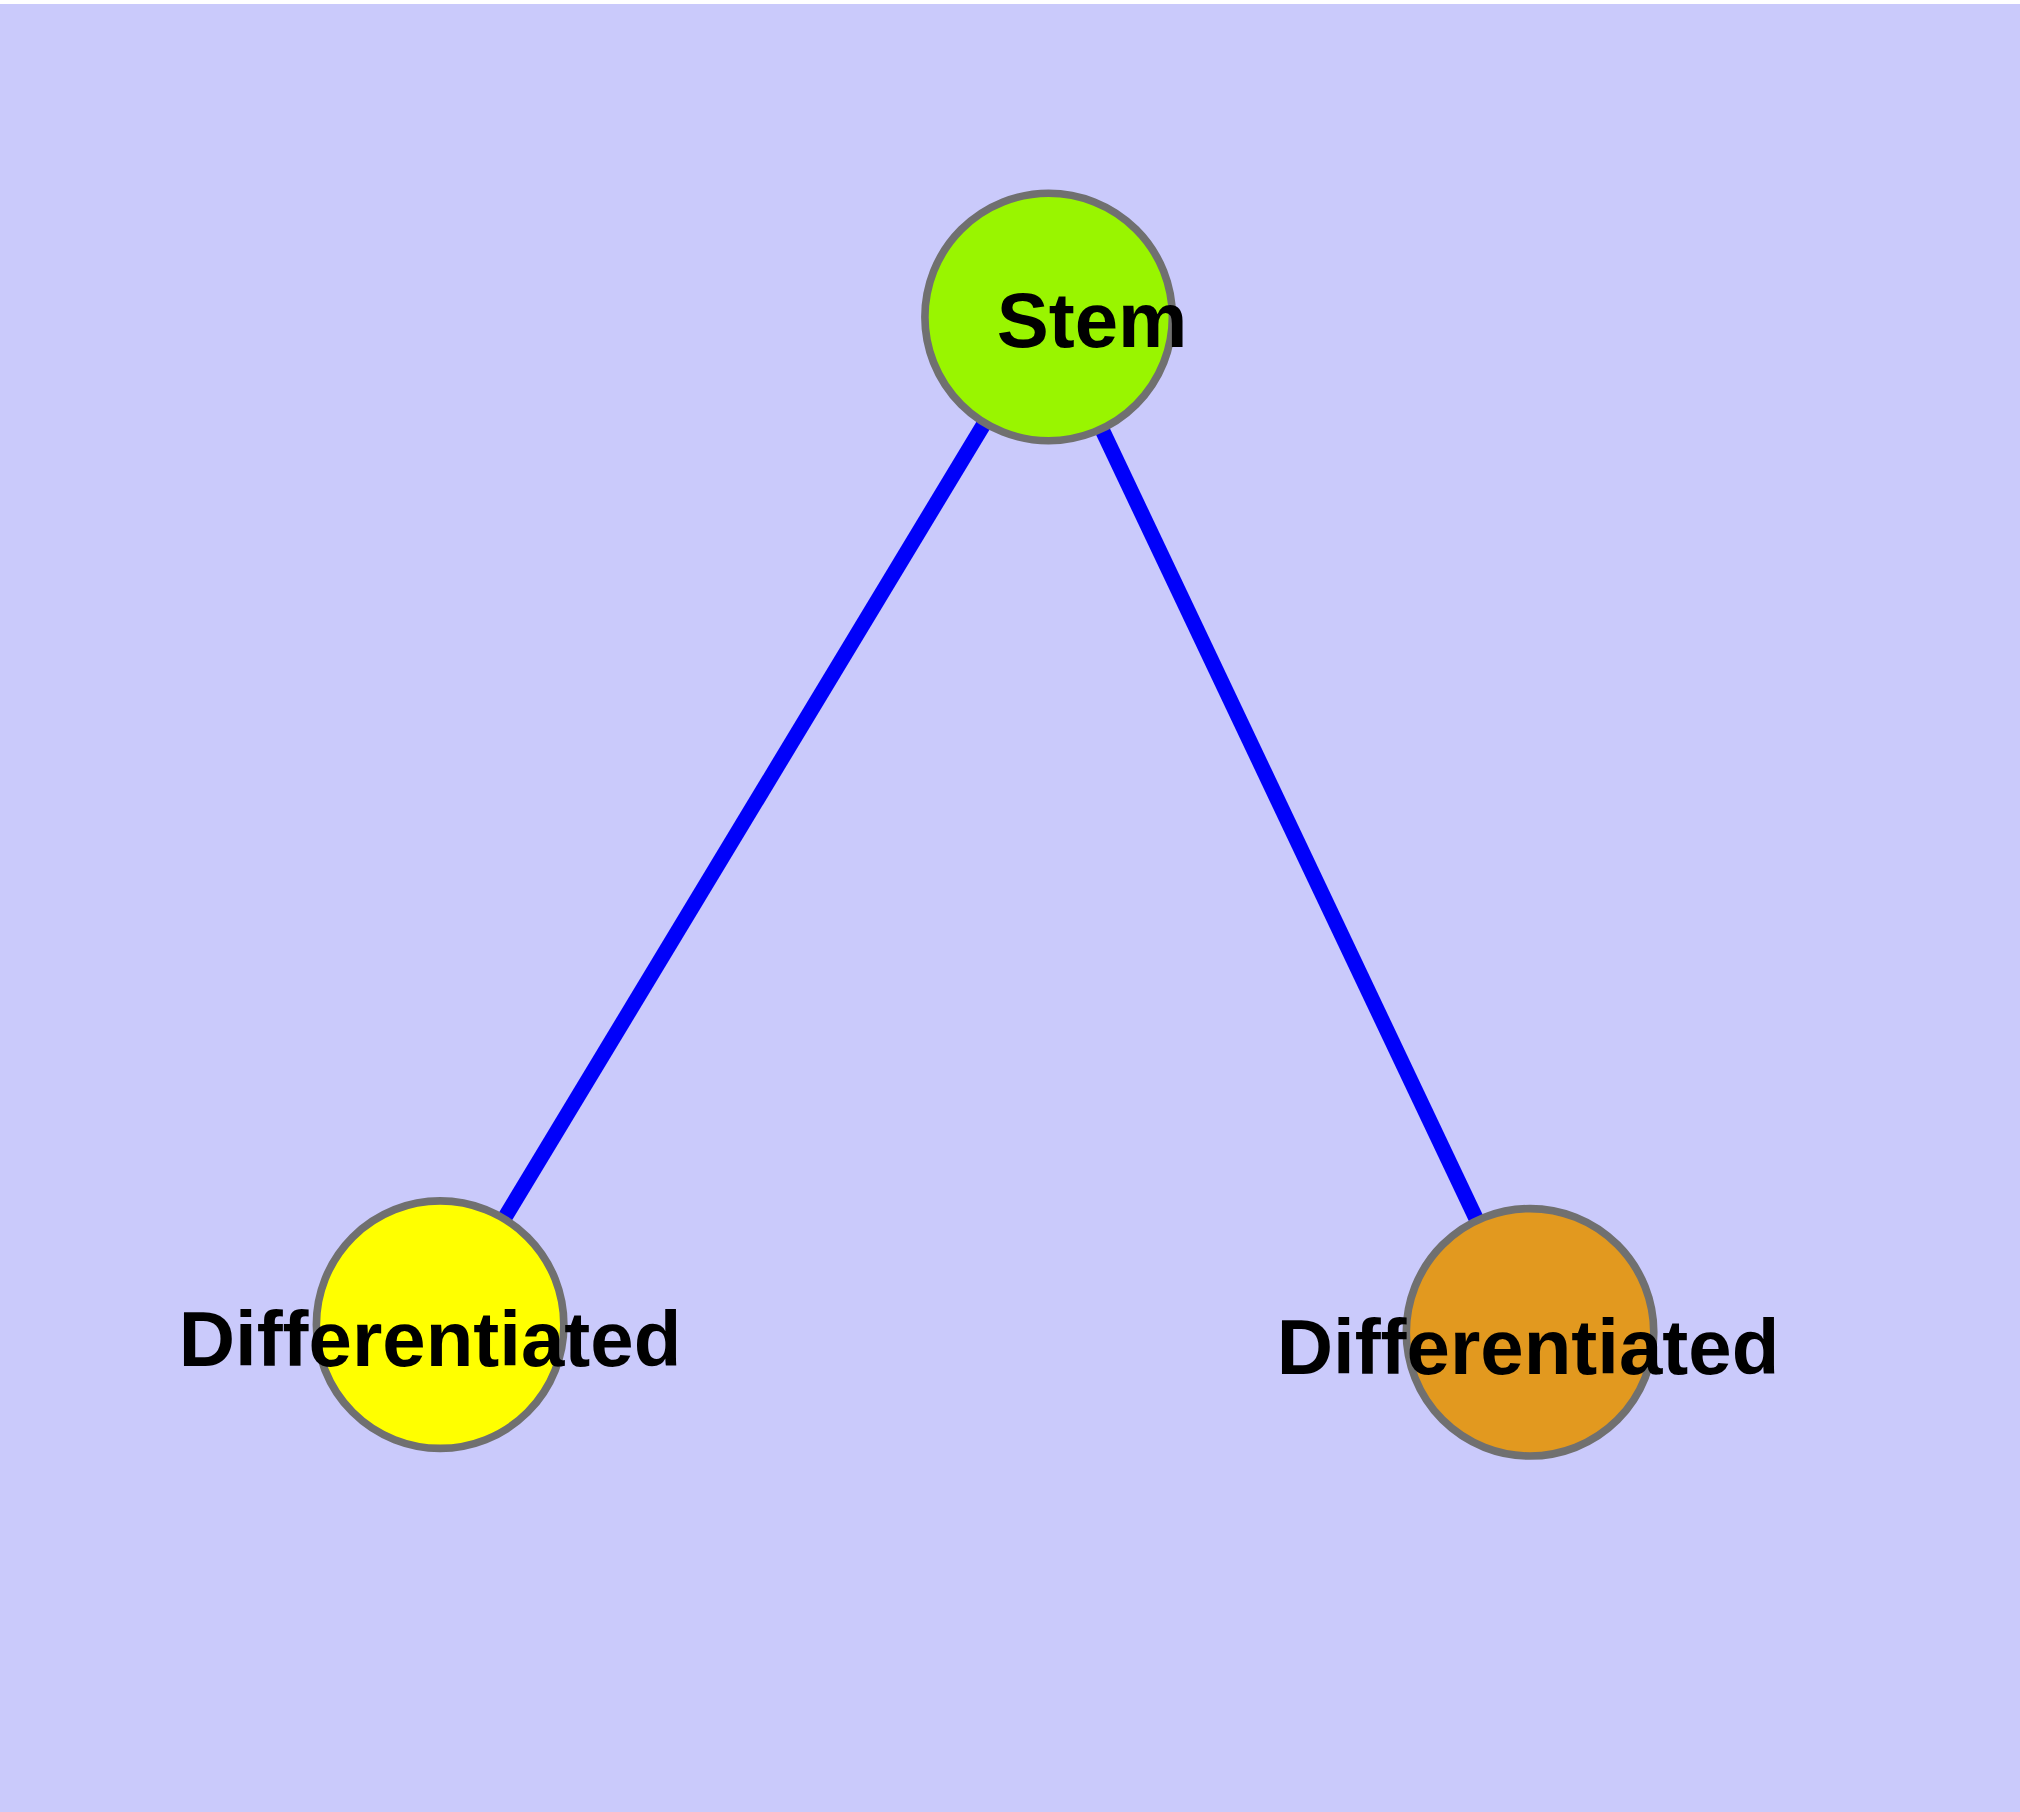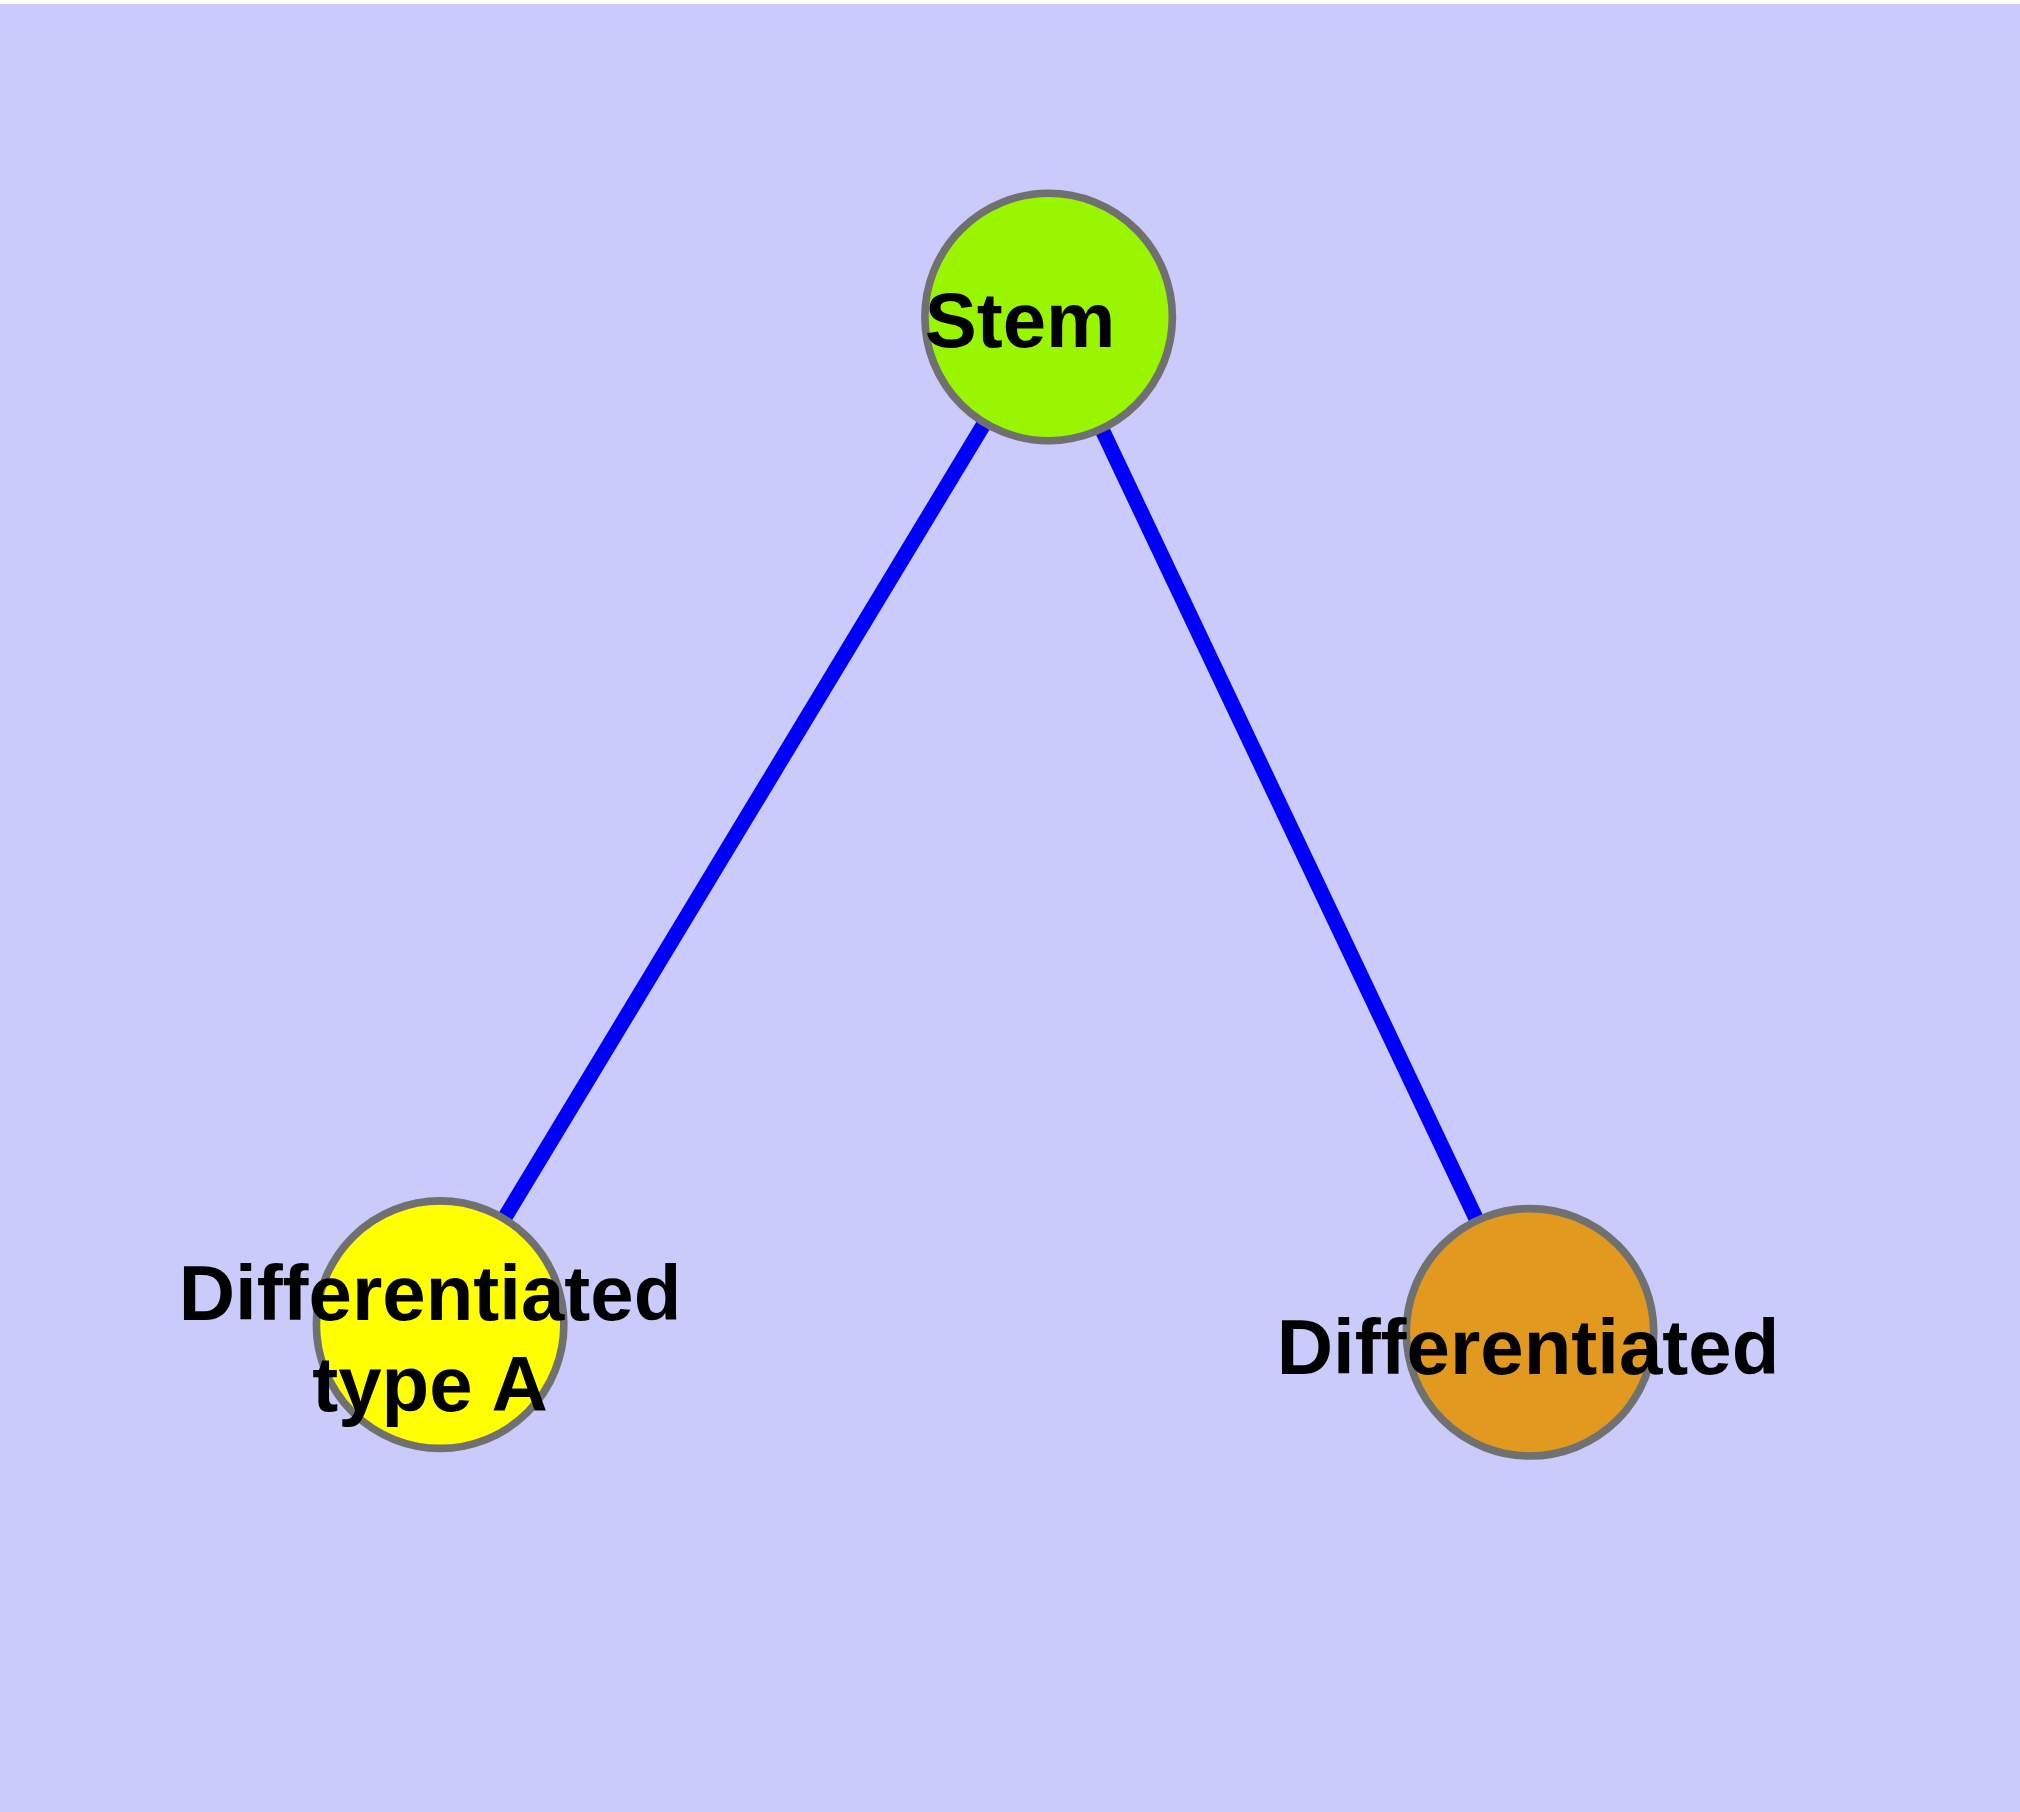--- a/index.html
+++ b/index.html
@@ -52,25 +52,24 @@
 <svg class="graph-svg" viewBox="0 0 2384 2138">
 
   <line class="edge-line" x1="1237" y1="374" x2="519" y2="1563" style="stroke: rgb(0, 0, 250);"></line>
   <line class="edge-line" x1="1237" y1="374" x2="1805" y2="1572" style="stroke: rgb(0, 0, 250);"></line>
 
   <circle class="node-circle" cx="1237" cy="374" r="146" fill="#99F500" style="stroke: rgb(112, 112, 112);"></circle>
   <circle class="node-circle" cx="519" cy="1563" r="146" fill="#FFFF00" style="stroke: rgb(112, 112, 112);"></circle>
   <circle class="node-circle" cx="1805" cy="1572" r="146" fill="#E2991F" style="stroke: rgb(112, 112, 112);"></circle>
 </svg>
 
-<div class="node-label" style="left: 1020px; top: 320px; color: rgb(0, 0, 0);">
+<div class="node-label" style="left: 1092px; top: 320px; color: rgb(0, 0, 0);">
   <span class="label-line">Stem</span>
 </div>
 
 <div class="node-label" style="left: 430px; top: 1339px; color: rgb(0, 0, 0);">
   <span class="label-line">Differentiated</span>
-  <span class="label-line">type A</span>
 </div>
 
 <div class="node-label" style="left: 1528px; top: 1347px; color: rgb(0, 0, 0);">
   <span class="label-line">Differentiated</span>
 </div>
 
 
 </body></html>

